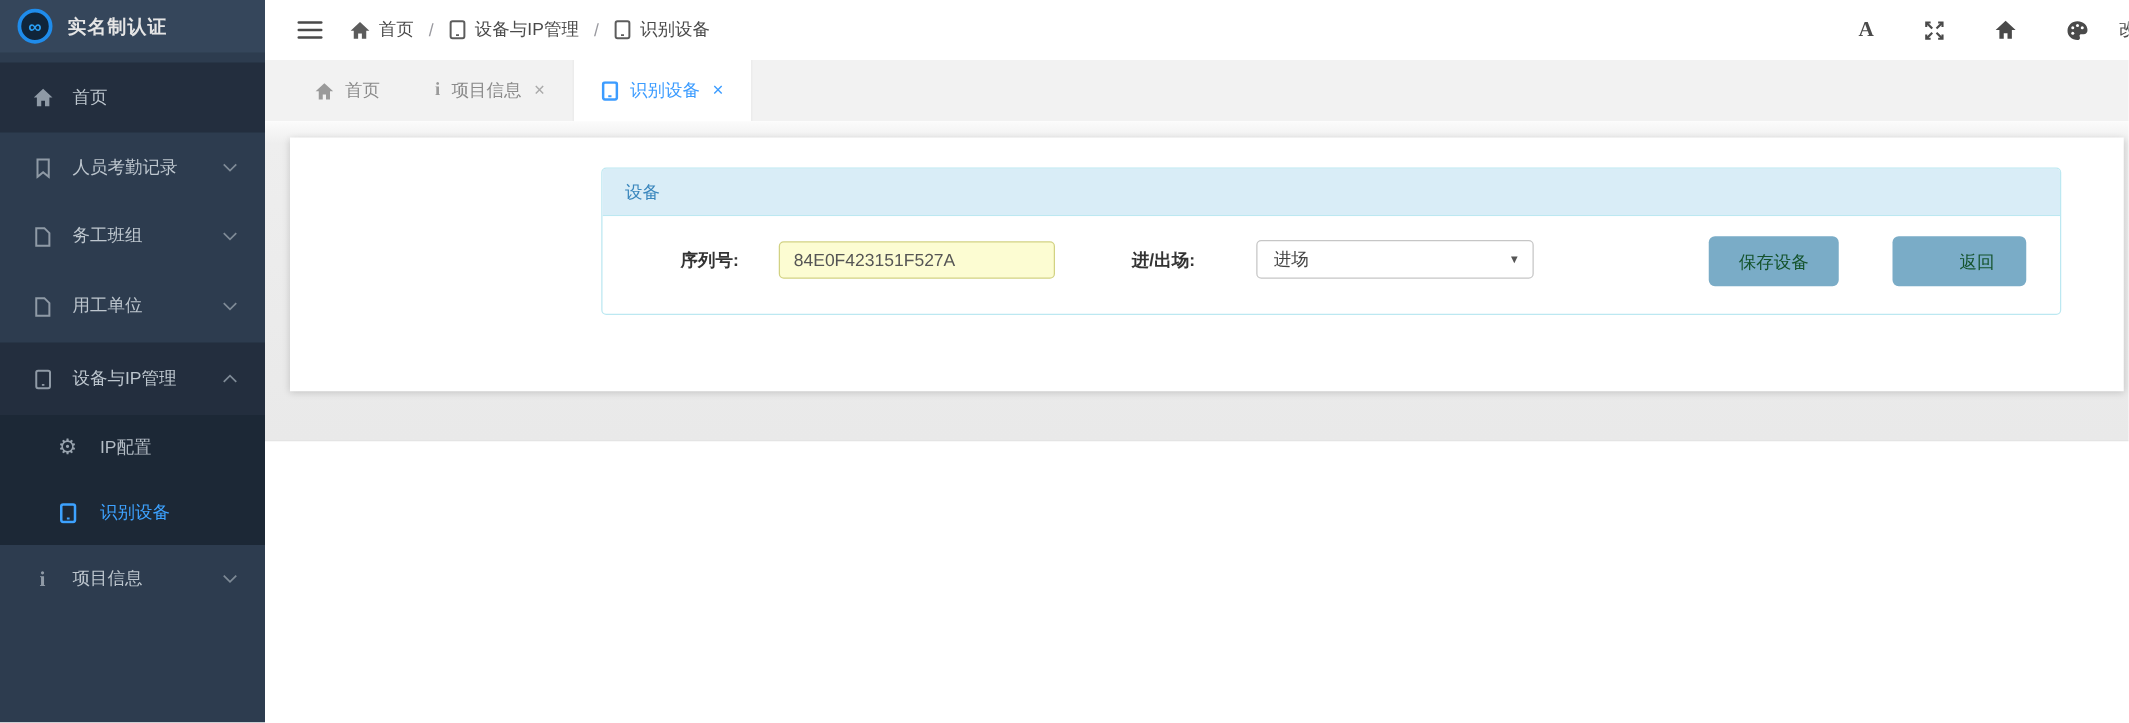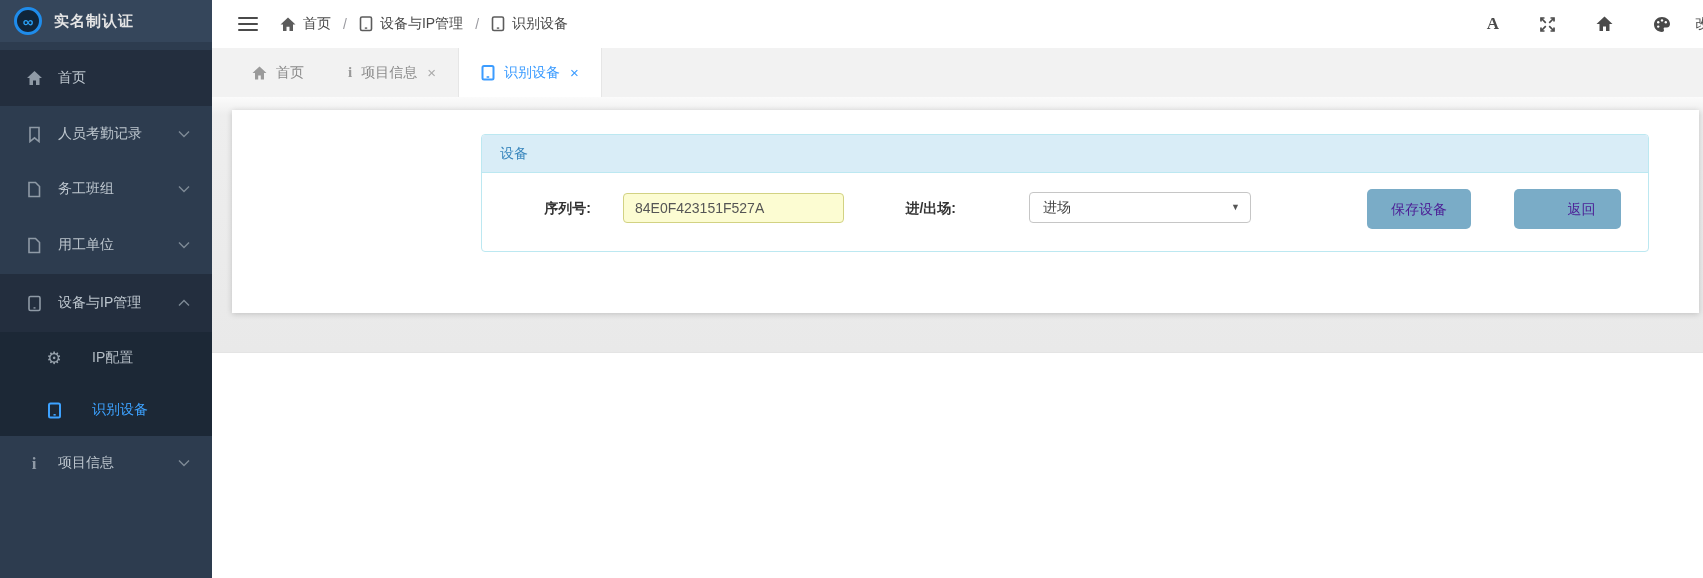--- a/index.html
+++ b/index.html
@@ -15,21 +15,21 @@
   .side-item { position:relative; display:flex; align-items:center; color:#bdc6ce; font-size:14px; cursor:pointer; flex:0 0 auto; }
   .side-item .s-icon { width:20px; margin-left:24px; display:flex; align-items:center; justify-content:center; color:#8f9aa6; }
   .side-item .s-label { margin-left:14px; }
   .side-item .chev { position:absolute; right:22px; color:#7e8a96; display:flex; }
   .row-home { height:56px; margin-top:8px; background:#232e3e; }
   .row-std { }
   .row-parent { background:#232e3e; }
   .submenu { background:#1c2836; display:flex; flex-direction:column; flex:0 0 auto; }
   .sub-item { position:relative; display:flex; align-items:center; height:52px; color:#b3bcc4; font-size:14px; cursor:pointer; }
   .sub-item .s-icon { width:20px; margin-left:44px; display:flex; align-items:center; justify-content:center; color:#97a2ad; }
-  .sub-item .s-label { margin-left:28px; }
+  .sub-item .s-label { margin-left:16px; }
   .sub-item.active, .sub-item.active .s-icon { color:#3da2ff; }
   .gear-glyph { font-family:"DejaVu Sans",sans-serif; font-size:17px; line-height:1; }
   .info-glyph { font-family:"Liberation Serif",serif; font-weight:bold; font-size:17px; line-height:1; }
 
   
   .topbar { position:absolute; left:212px; top:0; right:0; height:48px; background:#fff; display:flex; align-items:center; overflow:hidden; }
   .hamburger { width:20px; margin-left:26px; cursor:pointer; }
   .hamburger div { height:2.5px; background:#4a4a4a; margin:3.5px 0; border-radius:1px; }
   .crumbs { display:flex; align-items:center; margin-left:22px; font-size:14px; color:#4a4a4a; }
   .crumb { display:flex; align-items:center; cursor:pointer; }
@@ -53,23 +53,23 @@
   .content { position:absolute; left:212px; top:97px; right:0; bottom:0; background:#fff; }
   .wrapper { position:absolute; left:0; top:0; right:0; height:256px; background:linear-gradient(180deg,#fbfbfb 0,#eeeeee 18px,#e9e9e9 100%); border-bottom:1px solid #e4e4e4; }
   .card { position:absolute; left:20px; top:13px; right:4px; height:203px; background:#fff; box-shadow:0 1px 6px rgba(0,0,0,0.18); }
   .panel { position:absolute; left:249px; top:24px; width:1168px; height:118px; border:1px solid #bce8f1; border-radius:4px; background:#fff; }
   .panel-heading { height:38px; background:#d9edf7; border-bottom:1px solid #bce8f1; border-radius:3px 3px 0 0; line-height:37px; padding-left:18px; color:#3a87bd; font-size:14px; }
   .panel-body { position:relative; height:78px; }
   .f-label { position:absolute; top:20px; height:30px; line-height:30px; font-size:14px; font-weight:bold; color:#333; text-align:right; }
   .lbl-serial { left:0; width:109px; }
   .lbl-gate { left:360px; width:114px; }
   .serial-input { position:absolute; left:141px; top:20px; width:221px; height:30px; background:#fcfcd2; border:1px solid #d2d283; border-radius:4px; padding:0 11px; font-size:14px; color:#555; font-family:"Liberation Sans",sans-serif; outline:none; }
-  .selectbox { position:absolute; left:523px; top:19px; width:222px; height:31px; background:#fff; border:1px solid #c6c6c6; border-radius:4px; line-height:29px; font-size:14px; color:#444; padding-left:13px; cursor:pointer;margin-left:24px; }
+  .selectbox { position:absolute; left:523px; top:19px; width:222px; height:31px; background:#fff; border:1px solid #c6c6c6; border-radius:4px; line-height:29px; font-size:14px; color:#444; padding-left:13px; cursor:pointer; }
   .selectbox .arrow { position:absolute; right:10px; top:0; font-size:9px; color:#555; }
-  .btn { position:absolute; top:16px; height:40px; line-height:40px; text-align:center; background:#7aacc7; color:#4c1d95; font-size:14px; border:none; border-radius:5px; cursor:pointer; font-family:"Liberation Sans",sans-serif; }
+  .btn { position:absolute; top:16px; height:40px; line-height:40px; text-align:center; background:#7aacc7; color:#14532d; font-size:14px; border:none; border-radius:5px; cursor:pointer; font-family:"Liberation Sans",sans-serif; }
   .btn-save { left:885px; width:104px; }
   .btn-back { left:1032px; width:107px;padding-left:28px; }
 
   svg { display:block; }
 </style>
 </head>
 <body>
 
 <div class="stage">
 

